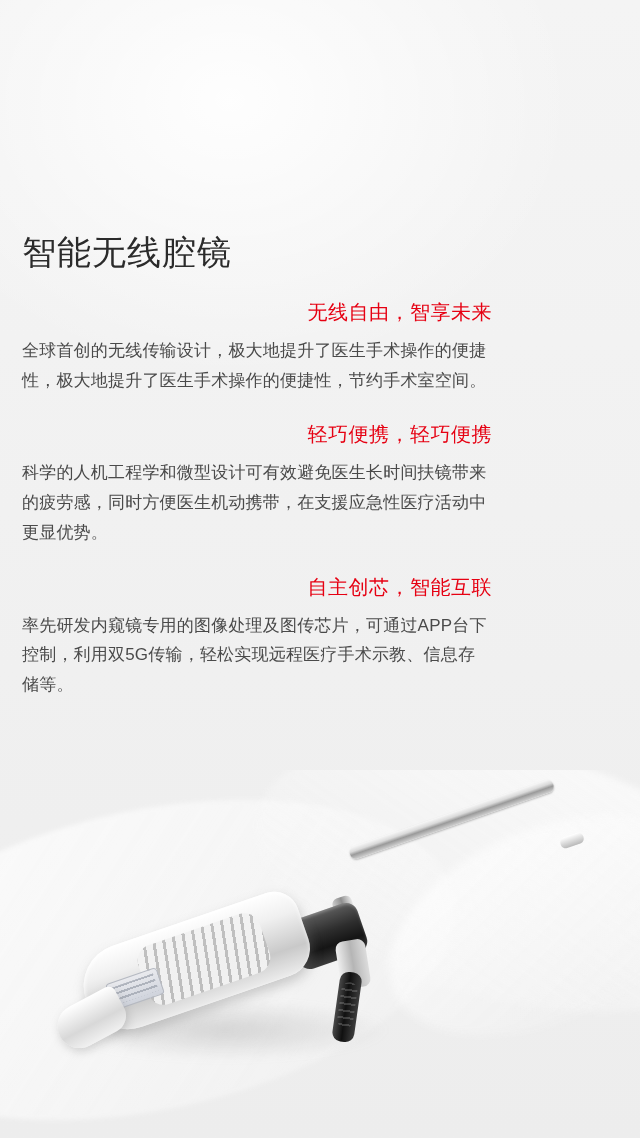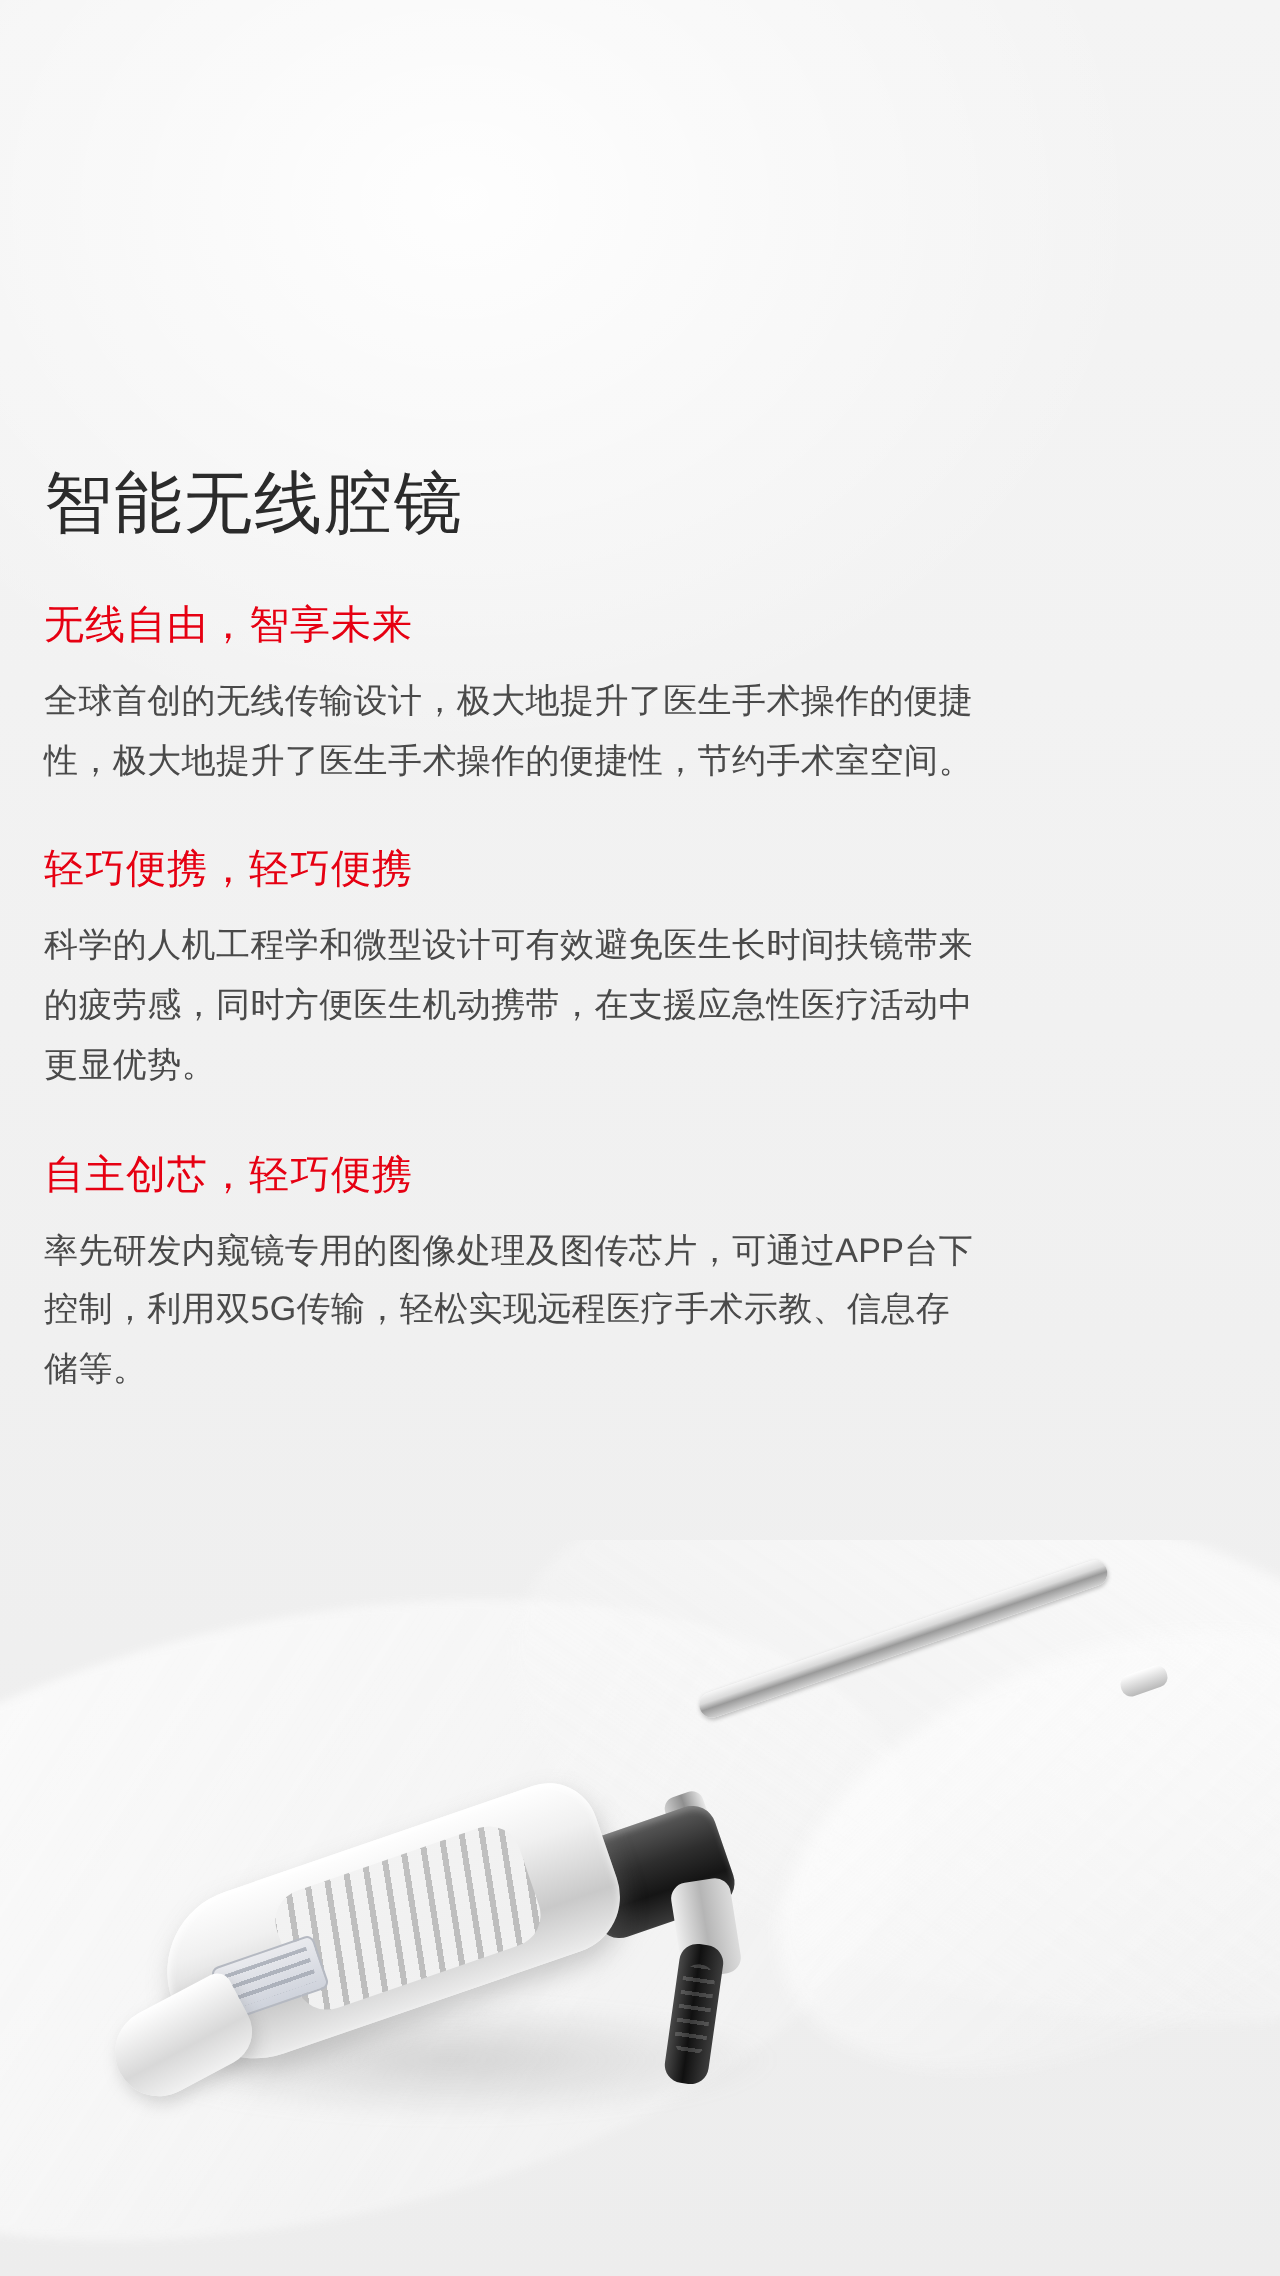--- a/index.html
+++ b/index.html
@@ -53,20 +53,21 @@
   .section {
     margin-bottom: 26px;
   }
 
   .section-heading {
     font-size: 20px;
     color: #e60012;
     letter-spacing: 0.5px;
     margin: 0 0 10px 0;
     font-weight: normal;
+    text-align: right;
   }
 
   .section-body {
     font-size: 17px;
     line-height: 1.75;
     color: #4a4a4a;
     margin: 0;
     letter-spacing: 0.2px;
   }
 
@@ -284,21 +285,21 @@
       <h2 class="section-heading">无线自由，智享未来</h2>
       <p class="section-body">全球首创的无线传输设计，极大地提升了医生手术操作的便捷性，极大地提升了医生手术操作的便捷性，节约手术室空间。</p>
     </div>
 
     <div class="section">
       <h2 class="section-heading">轻巧便携，轻巧便携</h2>
       <p class="section-body">科学的人机工程学和微型设计可有效避免医生长时间扶镜带来的疲劳感，同时方便医生机动携带，在支援应急性医疗活动中更显优势。</p>
     </div>
 
     <div class="section">
-      <h2 class="section-heading">自主创芯，轻巧便携</h2>
+      <h2 class="section-heading">自主创芯，智能互联</h2>
       <p class="section-body">率先研发内窥镜专用的图像处理及图传芯片，可通过APP台下控制，利用双5G传输，轻松实现远程医疗手术示教、信息存储等。</p>
     </div>
   </div>
 
   <div class="product-area">
     <div class="ribbon ribbon-1"></div>
     <div class="ribbon ribbon-2"></div>
     <div class="ribbon ribbon-3"></div>
     <div class="shadow-blob"></div>
 

